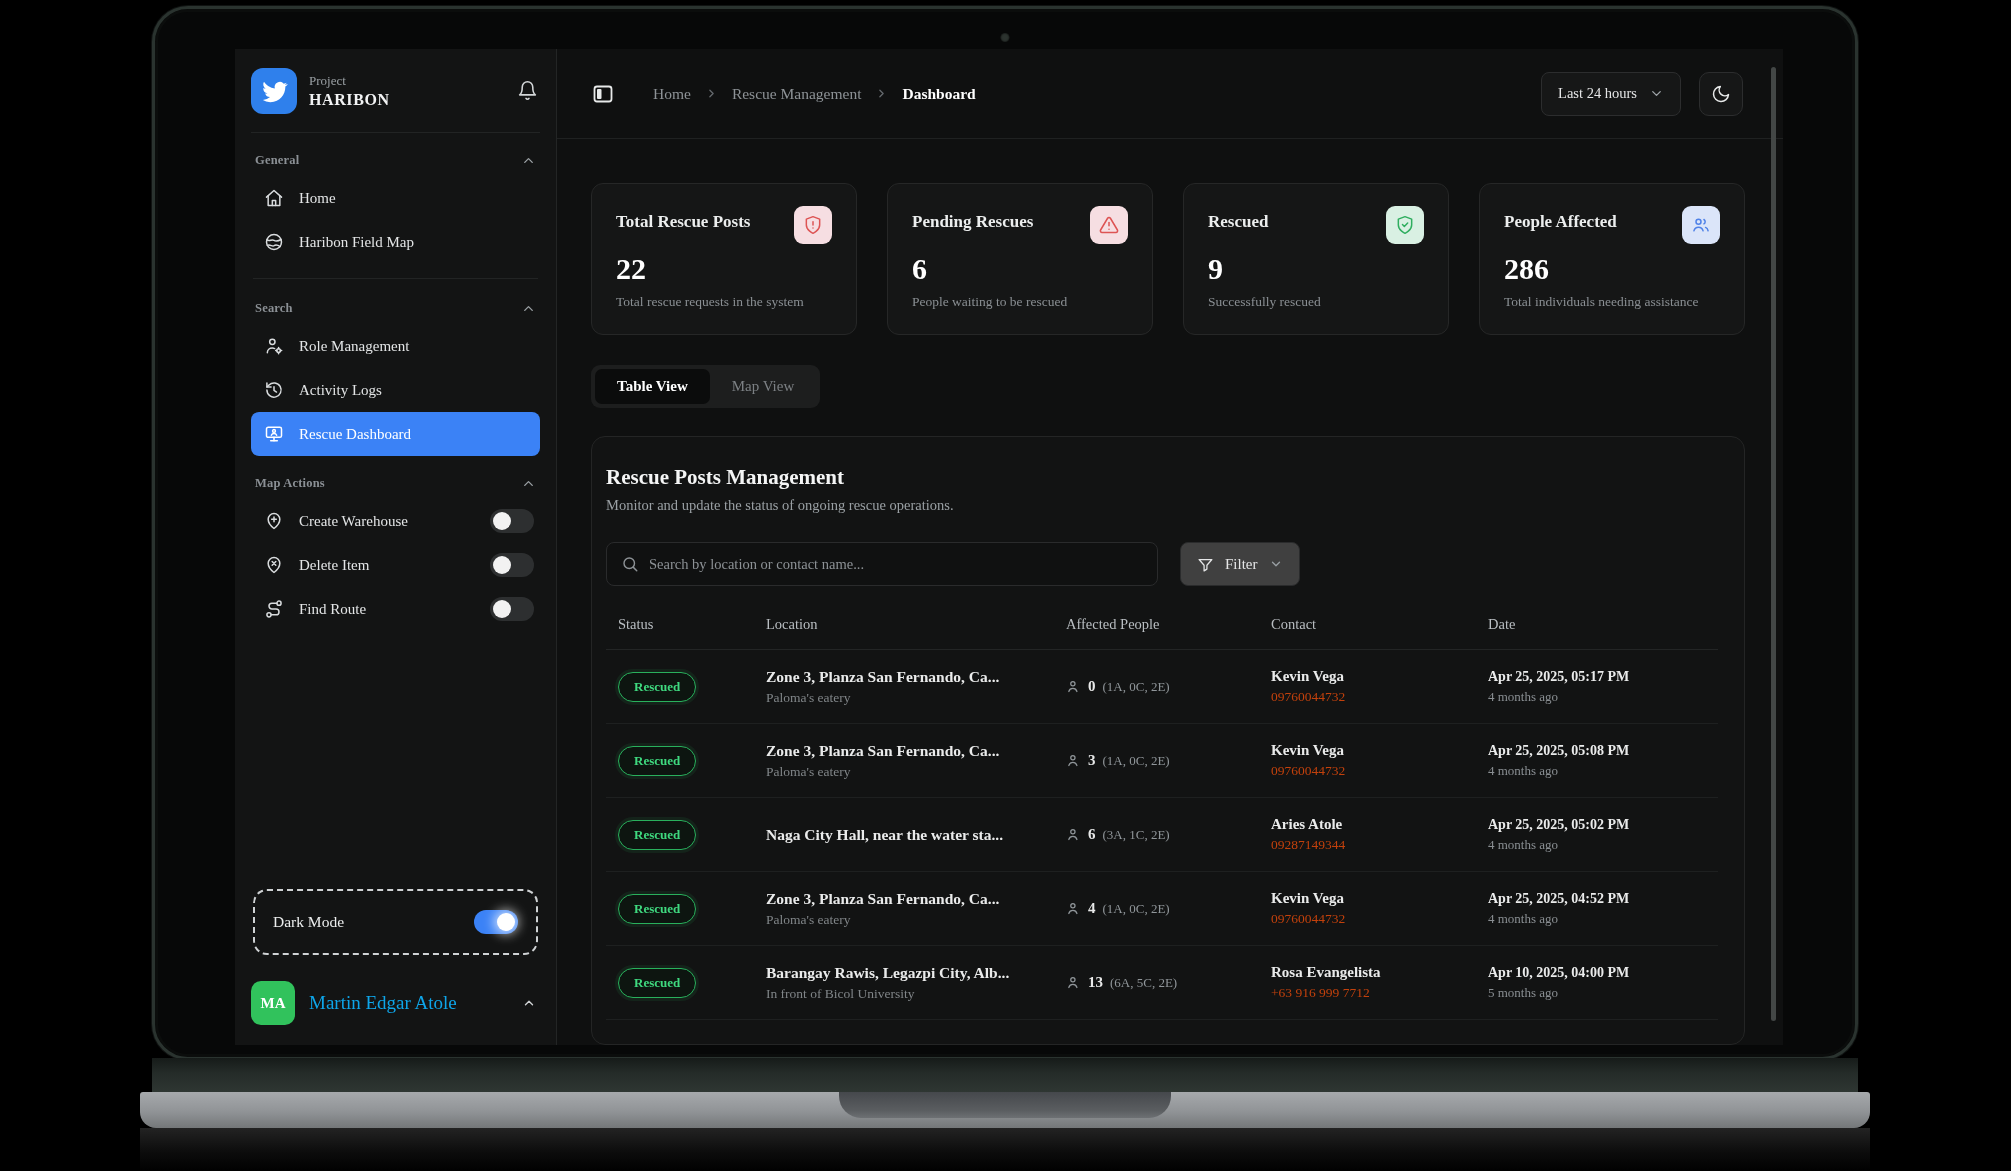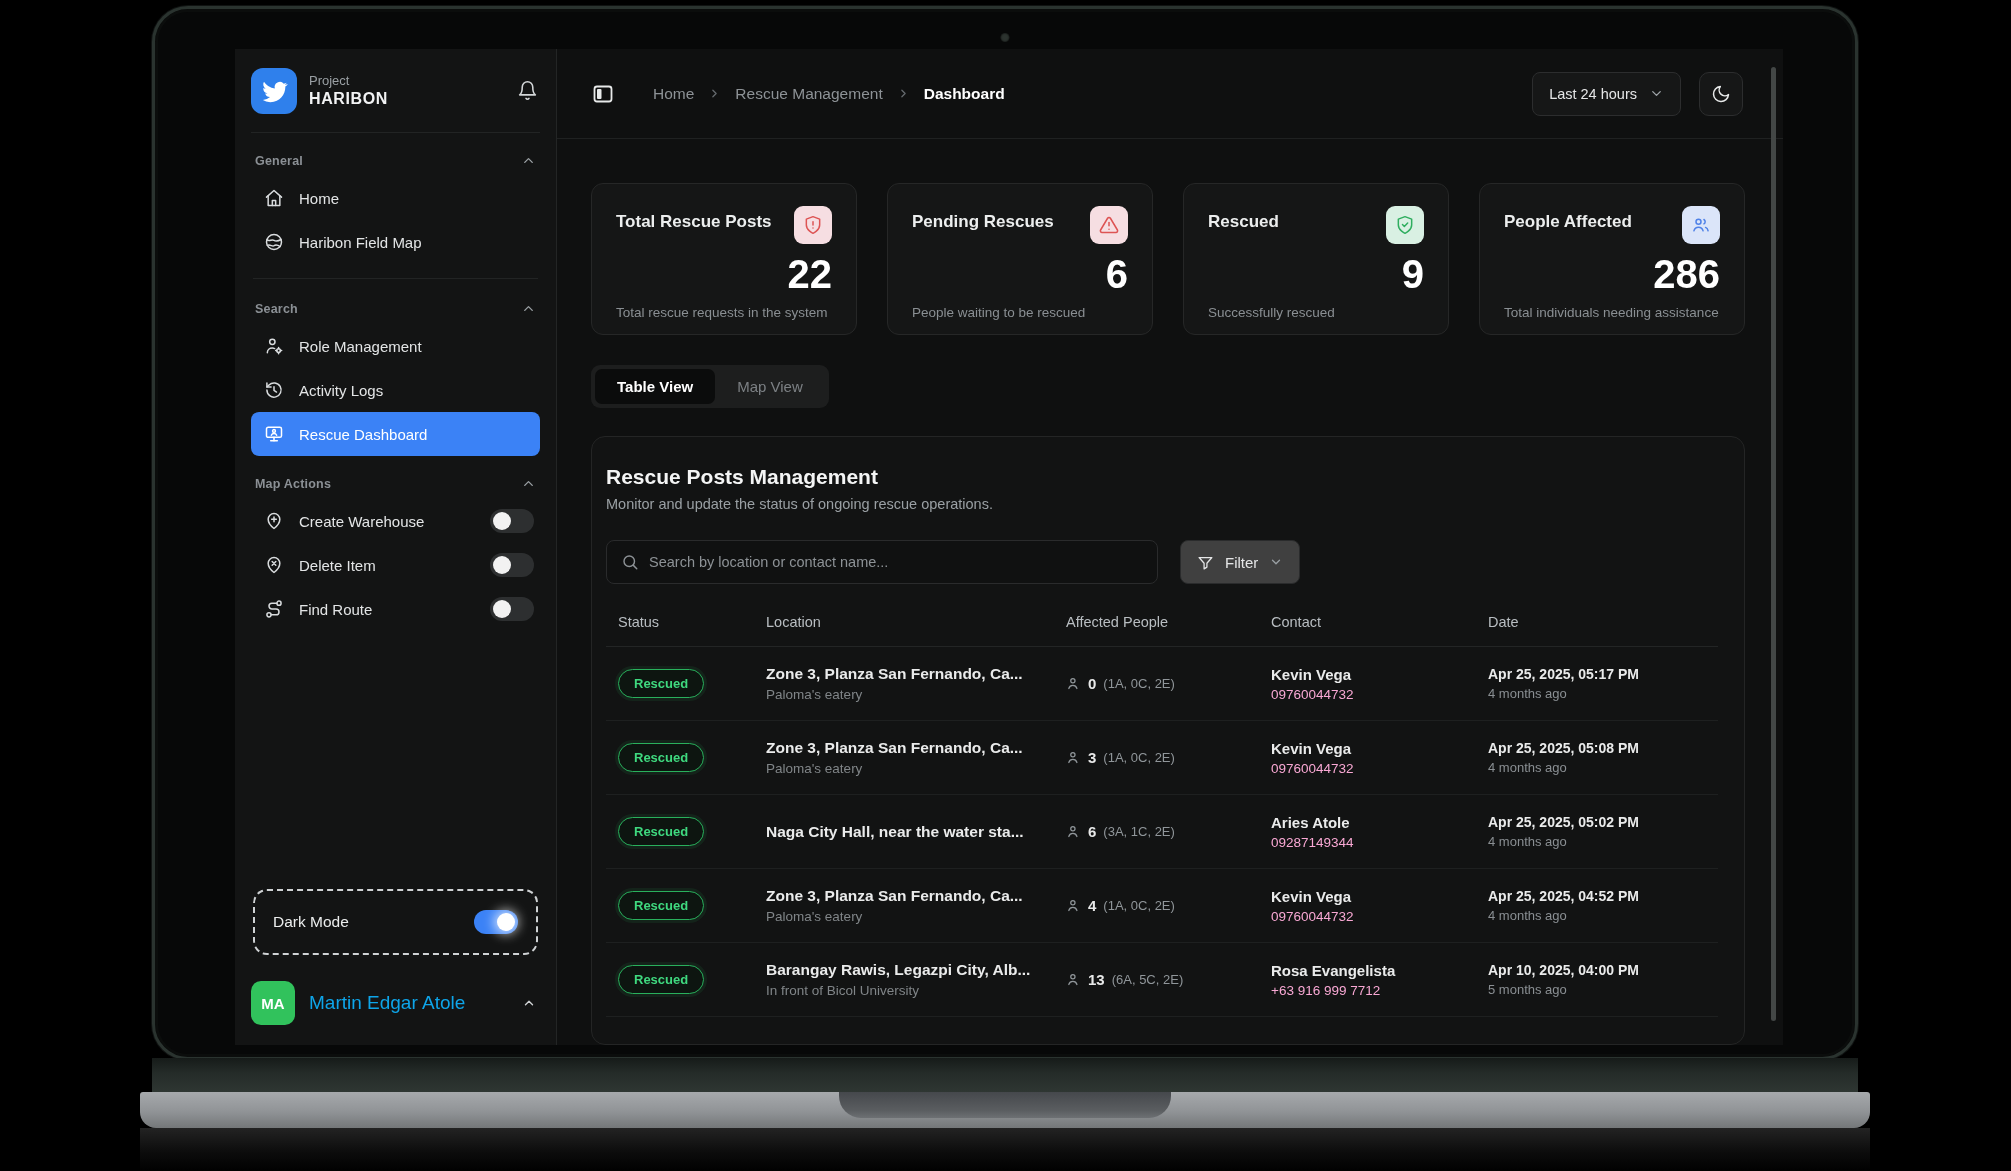--- a/index.html
+++ b/index.html
@@ -3,21 +3,21 @@
 <meta charset="utf-8">
 <style>
   * { margin:0; padding:0; box-sizing:border-box; }
   html,body { background:#000; }
   body { font-family:"Liberation Sans","DejaVu Sans",sans-serif; }
   .stage { position:relative; width:2011px; height:1171px; background:#000; overflow:hidden; }
 
   
   .screen { position:absolute; left:152px; top:6px; width:1706px; height:1054px;
     background:#070808; border:3px solid #2a332f; border-radius:36px;
-    box-shadow: inset 0 0 0 3px #0b0d0c, 0 0 0 1px #101312; overflow:hidden; }
+    box-shadow: inset 0 0 0 3px #0b0d0c, 0 0 0 1px #101312; overflow:hidden;font-family:Liberation Serif, serif; }
   .camera { position:absolute; left:50%; top:24px; transform:translateX(-50%);
     width:9px; height:9px; border-radius:50%; background:#2c332f; box-shadow: inset 0 0 2px #000; }
   .hinge { position:absolute; left:152px; top:1058px; width:1706px; height:34px;
     background:linear-gradient(180deg,#161b19 0%, #252c29 45%, #2e3632 100%); }
   .base { position:absolute; left:140px; top:1092px; width:1730px; height:36px;
     background:linear-gradient(180deg,#a6a9ac 0%, #909396 55%, #747779 100%);
     border-radius:3px 3px 16px 16px; }
   .notch { position:absolute; left:50%; top:0; transform:translateX(-50%);
     width:332px; height:26px; background:linear-gradient(180deg,#45484c 0%, #5a5d60 70%, #6d7073 100%);
     border-radius:0 0 22px 22px; }
@@ -90,21 +90,21 @@
   .content { flex:1; display:flex; flex-direction:column; padding:0 38px 0 34px; min-height:0; }
 
   .cards { display:grid; grid-template-columns:repeat(4,1fr); gap:30px; margin-top:44px; }
   .card { height:152px; background:#151616; border:1px solid #262727; border-radius:12px; padding:22px 24px; }
   .card-head { display:flex; align-items:flex-start; justify-content:space-between; }
   .card-title { font-size:17px; font-weight:600; color:#eceeee; padding-top:6px; }
   .chip { width:38px; height:38px; border-radius:9px; display:flex; align-items:center; justify-content:center; }
   .chip.red { background:#f6dee2; color:#dd5454; }
   .chip.green { background:#d9f0e3; color:#2fae5f; }
   .chip.blue { background:#dbe5f9; color:#4f82e8; }
-  .card-value { font-size:40px; font-weight:800; color:#fff; margin-top:8px;text-align:right; }
+  .card-value { font-size:30px; font-weight:800; color:#fff; margin-top:8px; }
   .card-sub { font-size:13.5px; color:#8a8f93; margin-top:7px; line-height:1.35; max-width:230px; }
 
   .tabs { display:inline-flex; background:#1d1e1e; border-radius:9px; padding:4px; margin-top:30px;
     align-self:flex-start; }
   .tab { padding:9px 22px; font-size:15px; border-radius:7px; color:#7c8084; cursor:pointer; }
   .tab.active { background:#0b0c0c; color:#fff; font-weight:600; }
 
   .panel { flex:1; margin-top:28px; background:#121313; border:1px solid #242525; border-radius:14px;
     padding:28px 26px 0 14px; overflow:hidden; min-height:0; }
   .panel-title { font-size:21px; font-weight:700; color:#f4f5f5; }
@@ -128,21 +128,21 @@
     height:74px; padding-left:12px; border-bottom:1px solid #1e2020; }
   .badge { display:inline-block; font-size:13px; font-weight:600; color:#3fd97f;
     border:1.5px solid #29b05c; background:#0d1510; border-radius:999px; padding:6px 15px;
     box-shadow:0 0 0 3px rgba(41,176,92,.10); }
   .loc-main { font-size:15.5px; font-weight:700; color:#eaebeb; }
   .loc-sub { font-size:13.5px; color:#808588; margin-top:4px; }
   .people-cell { display:flex; align-items:center; gap:7px; color:#90969a; }
   .people-count { font-size:15px; font-weight:700; color:#e8e9e9; }
   .people-break { font-size:13px; color:#90969a; }
   .contact-name { font-size:15px; font-weight:700; color:#eaebeb; }
-  .contact-phone { font-size:13.5px; color:#f9a8d4; margin-top:4px; }
+  .contact-phone { font-size:13.5px; color:#c2410c; margin-top:4px; }
   .date-main { font-size:14px; font-weight:700; color:#eaebeb; }
   .date-ago { font-size:13px; color:#8a8f93; margin-top:4px; }
 
   svg { display:block; }
 </style>
 </head>
 <body>
 
 <div class="stage">
 

